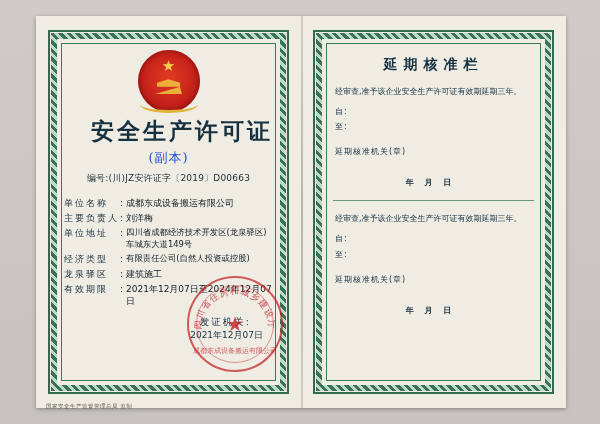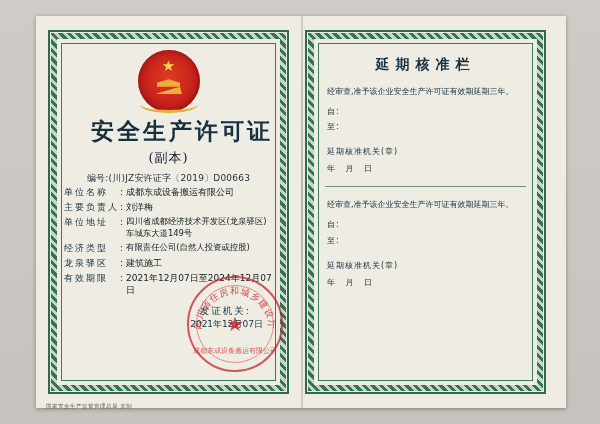--- a/index.html
+++ b/index.html
@@ -21,21 +21,21 @@
   }
   .book::after{
     content:"";position:absolute;left:265px;top:0;width:2px;height:100%;
     background:linear-gradient(180deg,rgba(120,110,95,.25),rgba(120,110,95,.45),rgba(120,110,95,.25));
   }
   .leaf{
     position:absolute;top:0;width:265px;height:392px;
     box-sizing:border-box;padding:14px 12px;
   }
   .leaf.left{left:0;}
-  .leaf.right{left:257px;border-radius:29px;}
+  .leaf.right{left:265px;border-radius:29px;}
   .border-outer{
     position:absolute;inset:14px 12px;
     border:2px solid #2f6b4f;
   }
   .border-deco{
     position:absolute;inset:17px 15px;
     border:6px solid #2f6b4f;
     border-image:repeating-linear-gradient(45deg,#2f6b4f 0 3px,#bcd8c6 3px 6px) 6;
     opacity:.95;
   }
@@ -70,28 +70,28 @@
 
   
   .title{
     text-align:right;margin-top:4px;
     font-family:"DejaVu Serif","Liberation Serif",serif;
     font-weight:bold;font-size:23px;letter-spacing:3px;color:#16303f;
   }
   .subtitle{
     text-align:center;margin-top:2px;
     font-family:"DejaVu Serif","Liberation Serif",serif;
-    font-size:13px;color:#0f172a;letter-spacing:1px;
+    font-size:13px;color:#1d4ed8;letter-spacing:1px;
   }
   .certno{
     text-align:center;margin-top:5px;font-size:9px;color:#1d2d36;letter-spacing:.2px;
   }
 
   
-  .fields{margin-top:1px;}
+  .fields{margin-top:12px;}
   .row{
     display:flex;align-items:flex-start;font-size:9px;color:#1b2a33;
     margin-bottom:3px;line-height:1.35;
   }
   .row .lbl{
     width:56px;flex:0 0 56px;letter-spacing:2px;text-align:justify;
     font-size:9px;color:#16303f;
   }
   .row .colon{flex:0 0 6px;}
   .row .val{flex:1;font-size:9px;color:#111c22;}
@@ -136,21 +136,21 @@
     font-family:"DejaVu Serif","Liberation Serif",serif;
     font-weight:bold;font-size:14px;letter-spacing:6px;color:#16303f;
   }
   .ext-block{
     margin-top:12px;padding:0 6px;color:#16303f;
   }
   .ext-block .lead{font-size:8px;line-height:1.5;text-indent:0;}
   .ext-block .fromto{margin-top:6px;font-size:8px;line-height:1.9;}
   .ext-block .fromto div{letter-spacing:1px;}
   .ext-block .auth{margin-top:12px;text-align:left;font-size:8px;letter-spacing:1px;}
-  .ext-block .ymd{margin-top:6px;text-align:left;font-size:8px;letter-spacing:4px;padding-right:6px;}
+  .ext-block .ymd{margin-top:20px;text-align:center;font-size:8px;letter-spacing:4px;padding-right:6px;font-weight:bold;}
   .divider{
     margin:12px 4px 0;border-top:1px solid #3c7a5c;opacity:.75;
   }
 
   
   .footnote{
     position:absolute;left:46px;bottom:14px;font-size:5.5px;color:#5a5a52;letter-spacing:.5px;
   }
 </style>
 </head>

